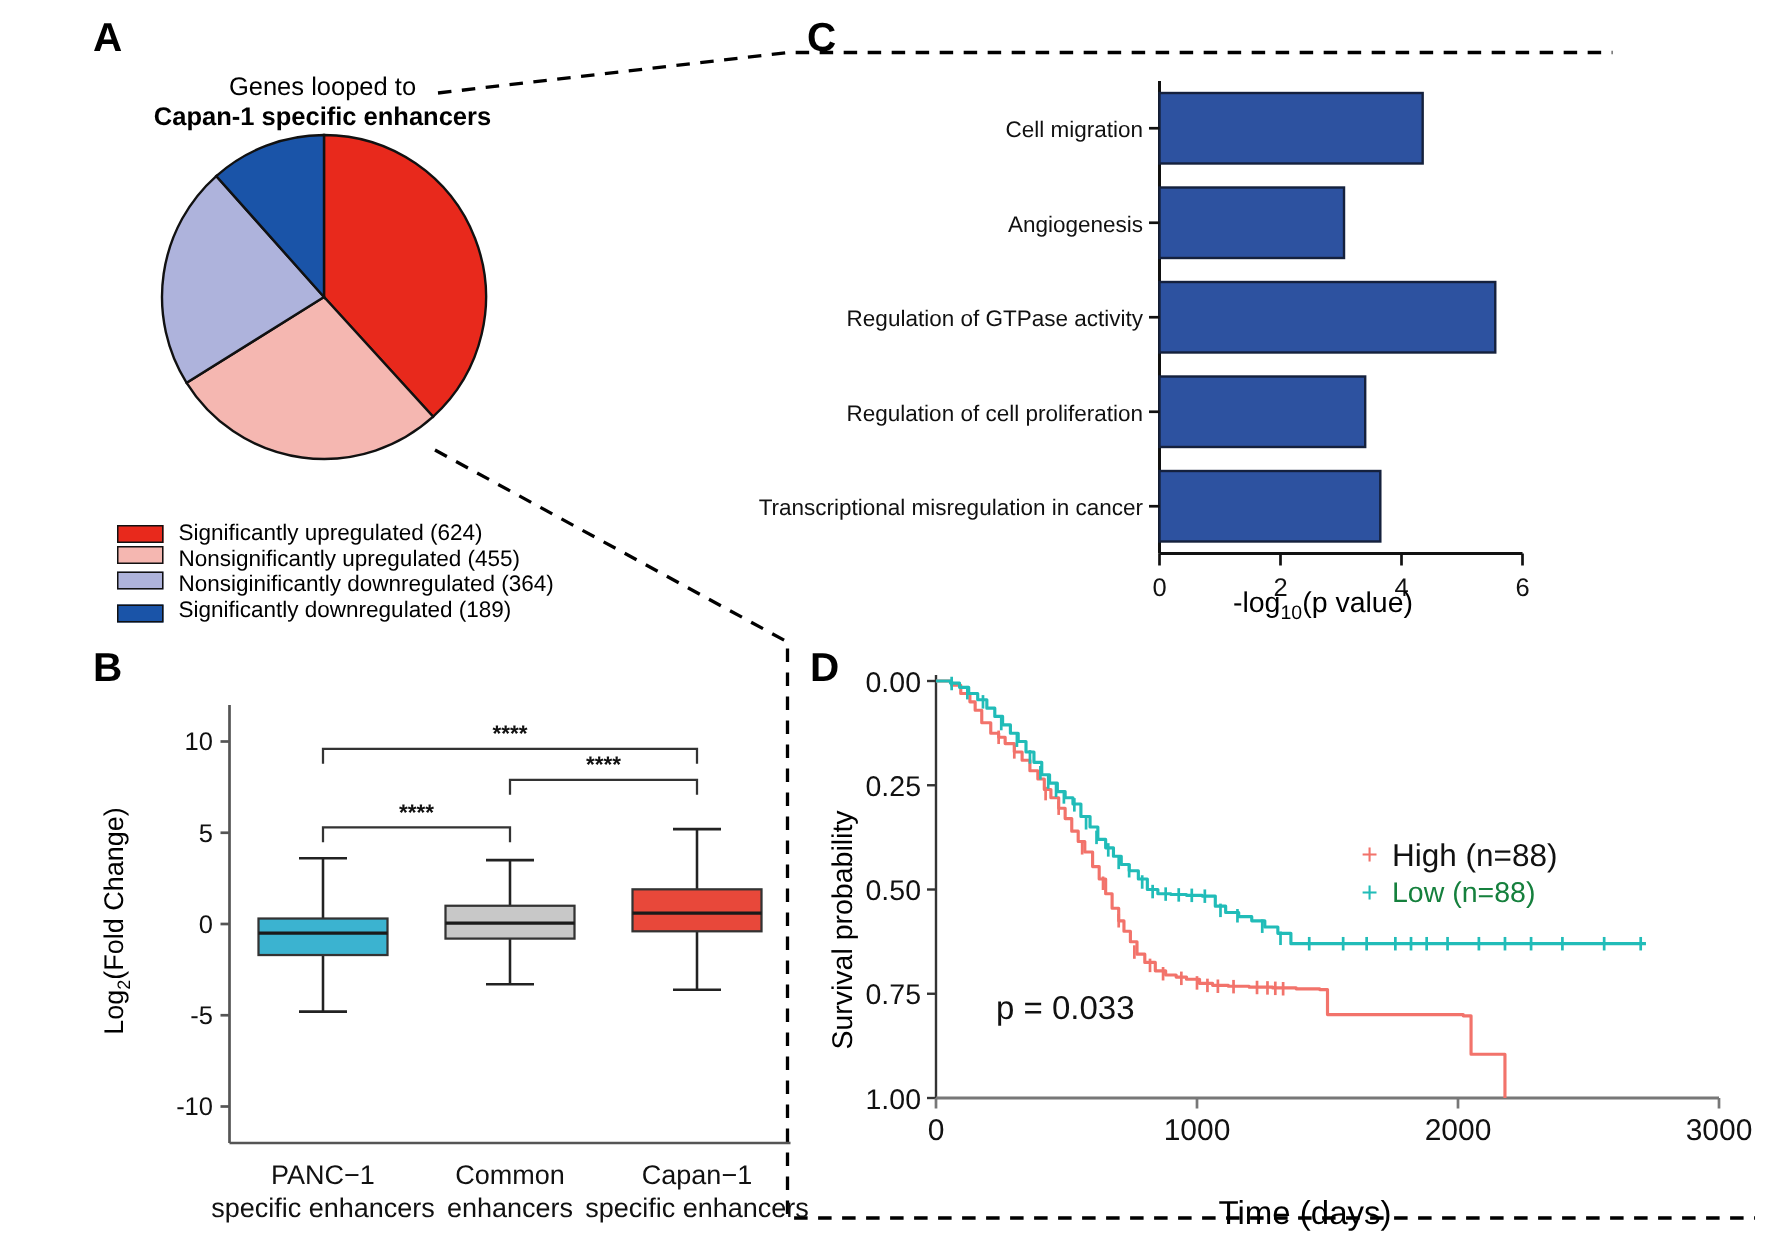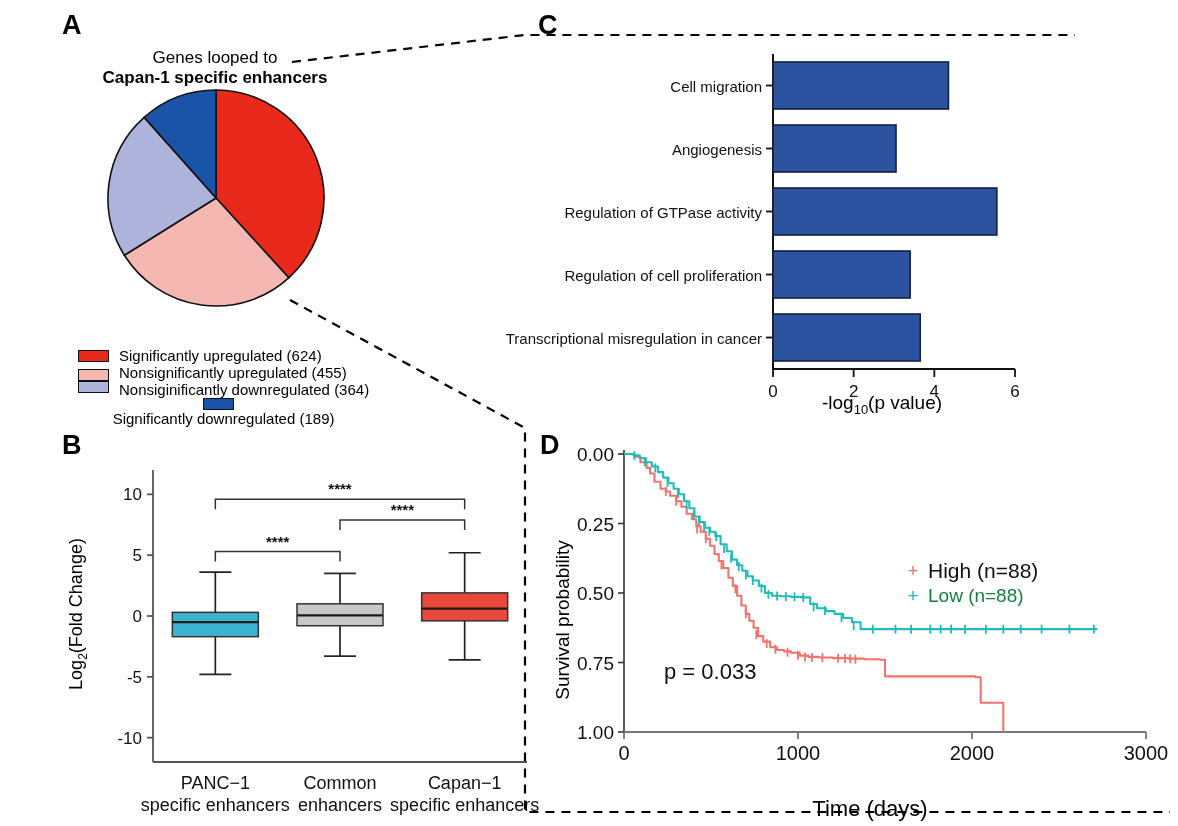--- a/index.html
+++ b/index.html
@@ -34,29 +34,29 @@
         <path d="M 110 110 L 18.40 167.21 A 108 108 0 0 1 38.17 29.35 Z" fill="#aeb3dc" stroke="#111" stroke-width="1.6"></path>
         <path d="M 110 110 L 38.17 29.35 A 108 108 0 0 1 110.00 2.00 Z" fill="#1a54a8" stroke="#111" stroke-width="1.6"></path>
       </g>
   </svg>
 
   <div id="pie-legend" class="txt" style="left:78px;top:347px;">
       <div style="display: flex; align-items: center; height: 17px; white-space: nowrap;">
         <span style="display: inline-block; width: 29px; height: 10px; background: rgb(232, 41, 28); border: 1.4px solid rgb(17, 17, 17); margin-right: 10px; flex: 0 0 auto;"></span>
         <span style="font-size: 15px; line-height: 17px;">Significantly upregulated (624)</span>
       </div>
-      <div style="display: flex; align-items: flex-end; height: 17px; white-space: nowrap;">
+      <div style="display: flex; align-items: flex-start; height: 17px; white-space: nowrap;">
         <span style="display: inline-block; width: 29px; height: 10px; background: rgb(245, 183, 177); border: 1.4px solid rgb(17, 17, 17); margin-right: 10px; flex: 0 0 auto;"></span>
         <span style="font-size: 15px; line-height: 17px;">Nonsignificantly upregulated (455)</span>
       </div>
       <div style="display: flex; height: 17px; white-space: nowrap;">
         <span style="display: inline-block; width: 29px; height: 10px; background: rgb(174, 179, 220); border: 1.4px solid rgb(17, 17, 17); margin-right: 10px; flex: 0 0 auto;"></span>
         <span style="font-size: 15px; line-height: 17px;">Nonsiginificantly downregulated (364)</span>
       </div>
-      <div style="display: flex; align-items: center; height: 17px; white-space: nowrap; flex-direction: column;">
+      <div style="display: flex; align-items: flex-end; height: 17px; white-space: nowrap;">
         <span style="display: inline-block; width: 29px; height: 10px; background: rgb(26, 84, 168); border: 1.4px solid rgb(17, 17, 17); margin-right: 10px; flex: 0 0 auto;"></span>
         <span style="font-size: 15px; line-height: 17px;">Significantly downregulated (189)</span>
       </div>
     </div>
 
   <div class="panel-letter" style="left:62px;top:432px;">B</div>
 
   <div class="txt" style="left:78px;top:614px;transform:translate(-50%,-50%) rotate(-90deg);
        font-size:18px;">
     <span>Log</span><sub style="font-size:12px;">2</sub><span>(Fold Change)</span>

